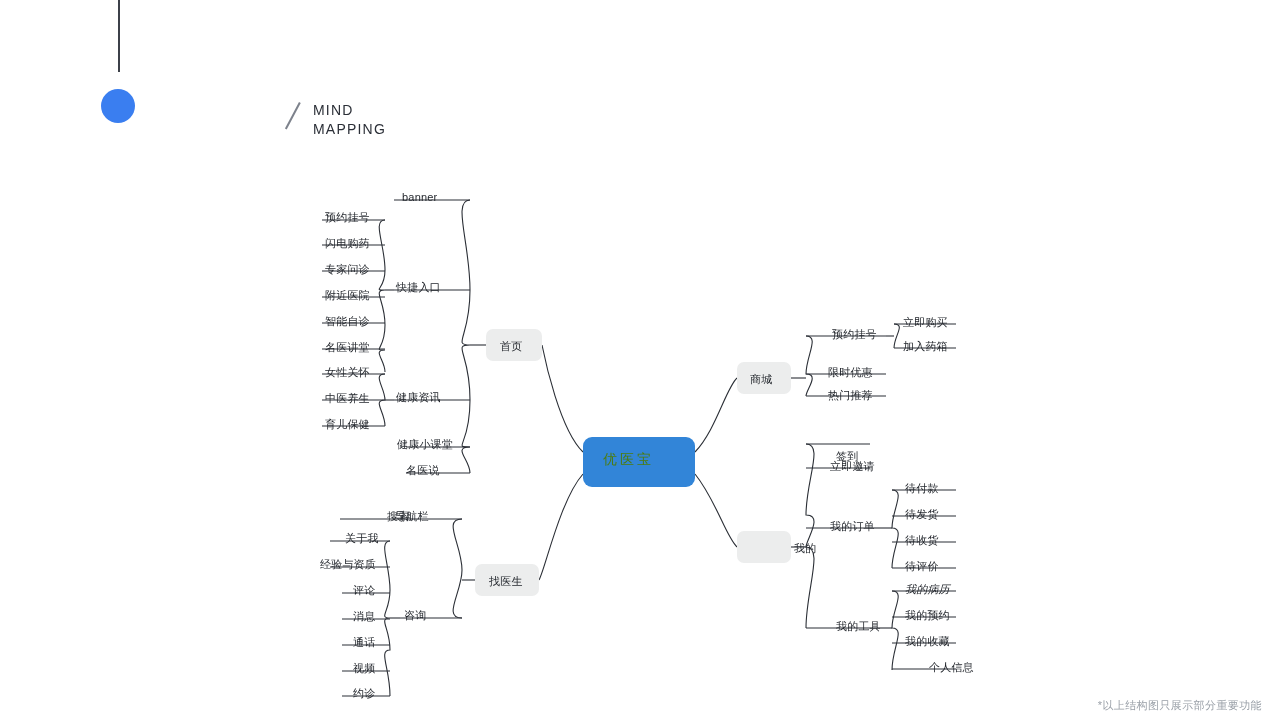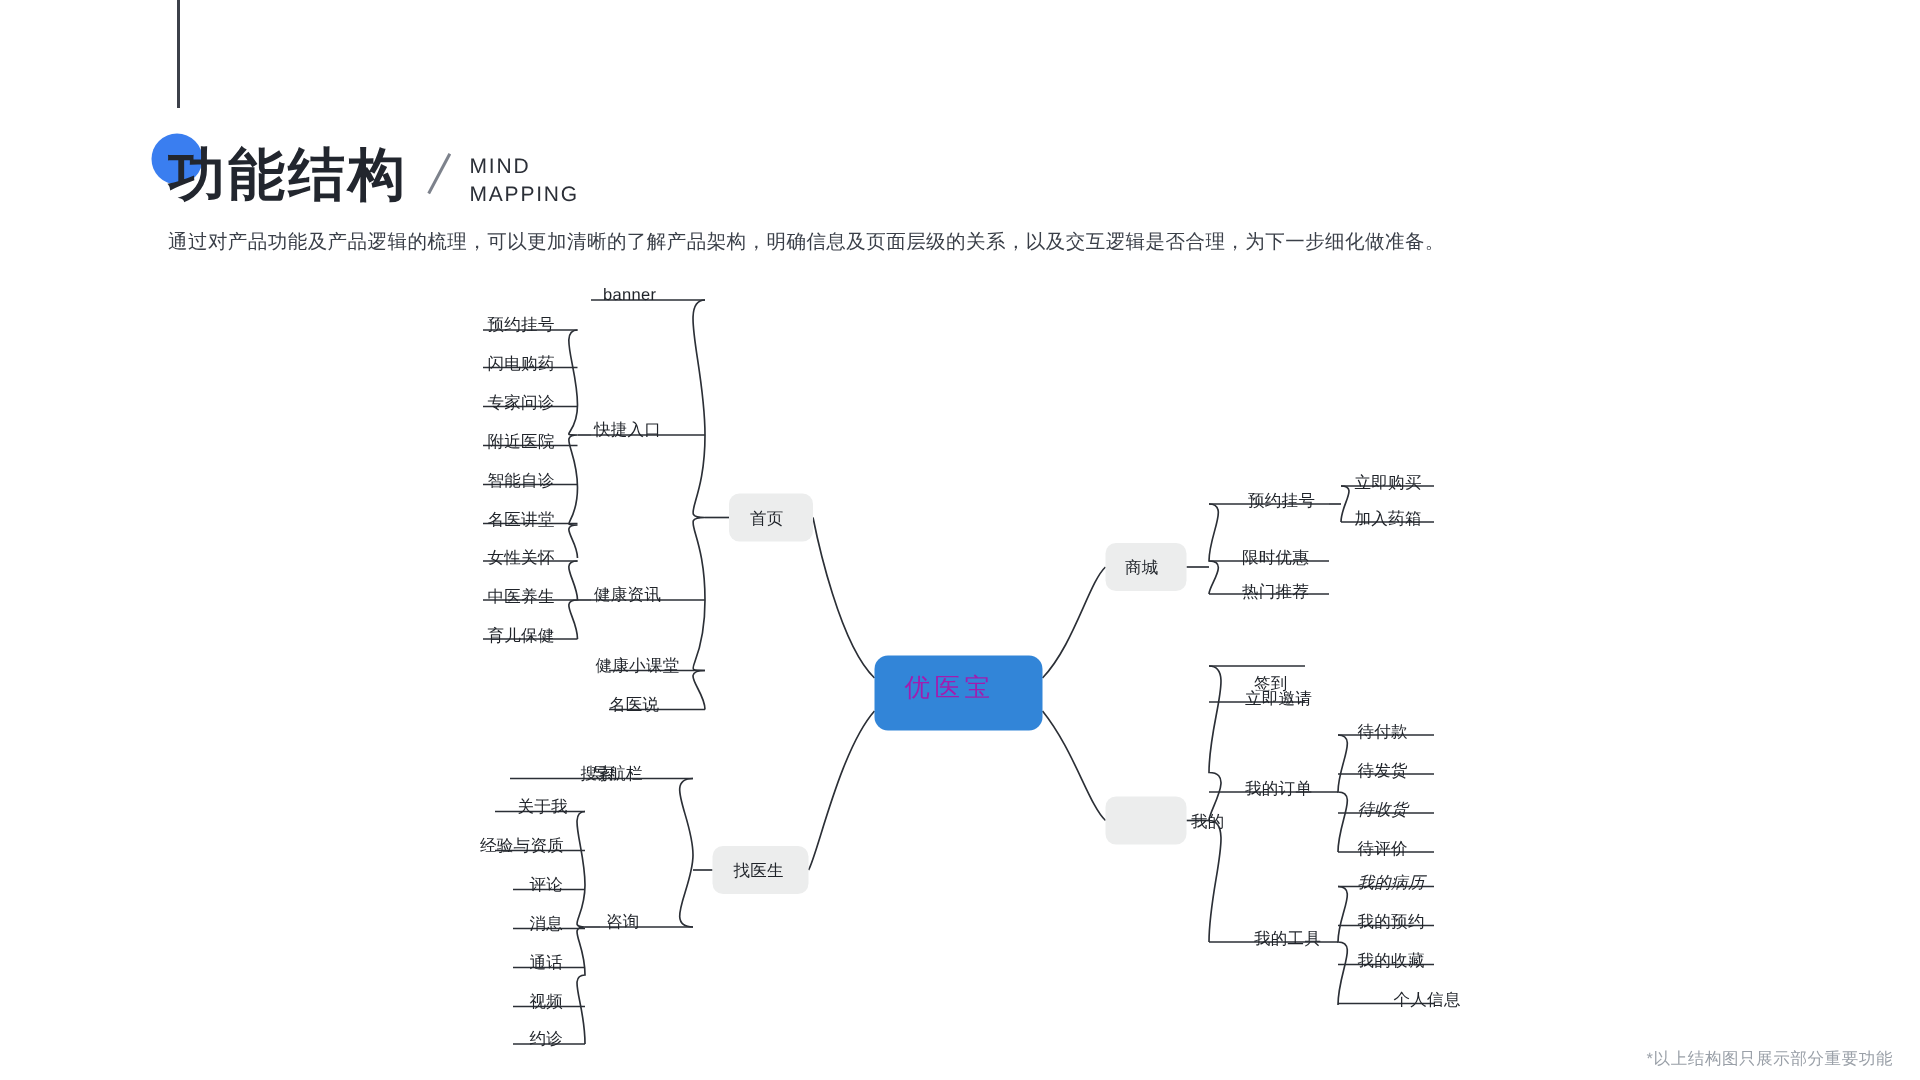--- a/index.html
+++ b/index.html
@@ -16,41 +16,39 @@
   .title-main{position:absolute;left:112px;top:95px;font-size:38px;font-weight:bold;letter-spacing:2px;color:#22262e;line-height:44px;white-space:nowrap;}
   .slash{position:absolute;left:288px;top:102px;width:22px;height:26px;}
   .slash span{display:block;width:2px;height:30px;background:#7d828c;transform:rotate(28deg);transform-origin:top left;margin-left:11px;}
   .eng{position:absolute;left:313px;top:101px;font-size:14px;line-height:19px;letter-spacing:1.2px;color:#2b2f37;}
   .subtitle{position:absolute;left:112px;top:152px;font-size:13px;color:#3a3f48;letter-spacing:.3px;white-space:nowrap;}
   .footnote{position:absolute;right:18px;top:698px;font-size:11px;color:#9aa0a8;letter-spacing:.4px;}
 
   
   #mapsvg{position:absolute;left:0;top:0;width:1280px;height:720px;}
   .lbl{position:absolute;font-size:11px;color:#1f2329;white-space:nowrap;letter-spacing:.2px;line-height:14px;}
-  .lbl.center{font-size:17px;color:#a21caf;letter-spacing:3px;}
+  .lbl.center{font-size:14px;color:#4d7c0f;letter-spacing:3px;}
   .box{position:absolute;border-radius:7px;}
   .box.gray{background:#eceded;}
   .box.blue{background:#3285d8;border-radius:9px;}
 </style>
 </head>
 <body>
 
 <div id="stage">
 
   <div class="vline"></div>
   <div class="title-dot"></div>
-  <div class="title-main">功能结构</div>
   <div class="slash">
       <span></span>
     </div>
   <div class="eng">
     <div>MIND</div>
     <div>MAPPING</div>
   </div>
-  <div class="subtitle">通过对产品功能及产品逻辑的梳理，可以更加清晰的了解产品架构，明确信息及页面层级的关系，以及交互逻辑是否合理，为下一步细化做准备。</div>
   <div class="footnote">*以上结构图只展示部分重要功能</div>
 
   <svg id="mapsvg" viewBox="0 0 1280 720" fill="none" stroke="#2b2f36" stroke-width="1.1">
 
     <path d="M583 452 C 560 430, 545 360, 542 345"></path>
 
     <path d="M583 474 C 560 500, 545 570, 539 580"></path>
 
     <path d="M695 452 C 716 430, 726 388, 737 378"></path>
 
@@ -181,21 +179,21 @@
   <div class="lbl" style="left:903px;top:315px;">立即购买</div>
   <div class="lbl" style="left:903px;top:339px;">加入药箱</div>
 
   <div class="lbl" style="left:836px;top:449px;font-family:Liberation Serif, serif;">签到</div>
   <div class="lbl" style="left:830px;top:459px;">立即邀请</div>
   <div class="lbl" style="left:830px;top:519px;">我的订单</div>
   <div class="lbl" style="left:836px;top:619px;">我的工具</div>
 
   <div class="lbl" style="left:905px;top:481px;">待付款</div>
   <div class="lbl" style="left:905px;top:507px;">待发货</div>
-  <div class="lbl" style="left:905px;top:533px;font-style:italic;">待收货</div>
+  <div class="lbl" style="left:905px;top:533px;">待收货</div>
   <div class="lbl" style="left:905px;top:559px;">待评价</div>
 
   <div class="lbl" style="left:905px;top:582px;font-style:italic;">我的病历</div>
   <div class="lbl" style="left:905px;top:608px;">我的预约</div>
   <div class="lbl" style="left:905px;top:634px;">我的收藏</div>
   <div class="lbl" style="left:905px;top:660px;margin-left:24px;">个人信息</div>
 
 </div>
 
 </body></html>

